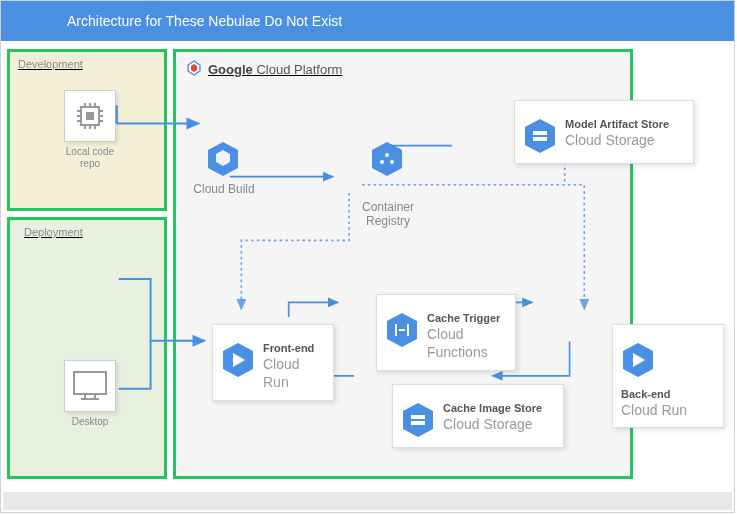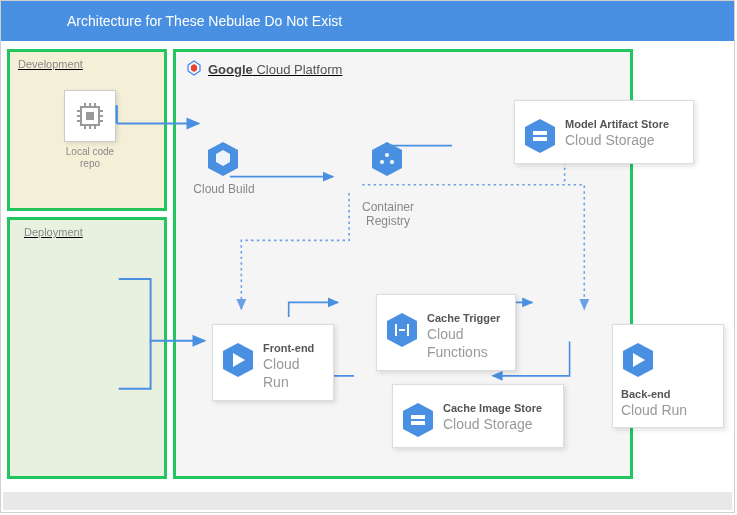--- a/index.html
+++ b/index.html
@@ -68,20 +68,31 @@
               <line x1="26" y1="17" x2="30" y2="17" stroke="#999" stroke-width="2"></line>
               <line x1="26" y1="22" x2="30" y2="22" stroke="#999" stroke-width="2"></line>
             </svg>
         </div>
         <div class="lbl">Local code repo</div>
       </div>
     </div>
 
     <div class="zone dep-zone">
       <div class="zone-label">Deployment</div>
+      <div class="icon-box" style="left:46px; top:140px;">
+        <div class="shell">
+          <svg width="38" height="34" viewBox="0 0 38 34">
+              <rect x="3" y="3" width="32" height="22" fill="none" stroke="#999" stroke-width="2"></rect>
+              <line x1="14" y1="25" x2="14" y2="30" stroke="#999" stroke-width="2"></line>
+              <line x1="24" y1="25" x2="24" y2="30" stroke="#999" stroke-width="2"></line>
+              <line x1="10" y1="30" x2="28" y2="30" stroke="#999" stroke-width="2"></line>
+            </svg>
+        </div>
+        <div class="lbl">Desktop</div>
+      </div>
     </div>
 
     <div class="zone gcp-zone">
       <div class="gcp-header">
         <span>
           <svg width="16" height="16" viewBox="0 0 16 16">
               <polygon points="8,1 14,5 14,11 8,15 2,11 2,5" fill="none" stroke="#4285f4" stroke-width="1.2"></polygon>
               <polygon points="8,4 11,6 11,10 8,12 5,10 5,6" fill="#ea4335"></polygon>
             </svg>
         </span>

